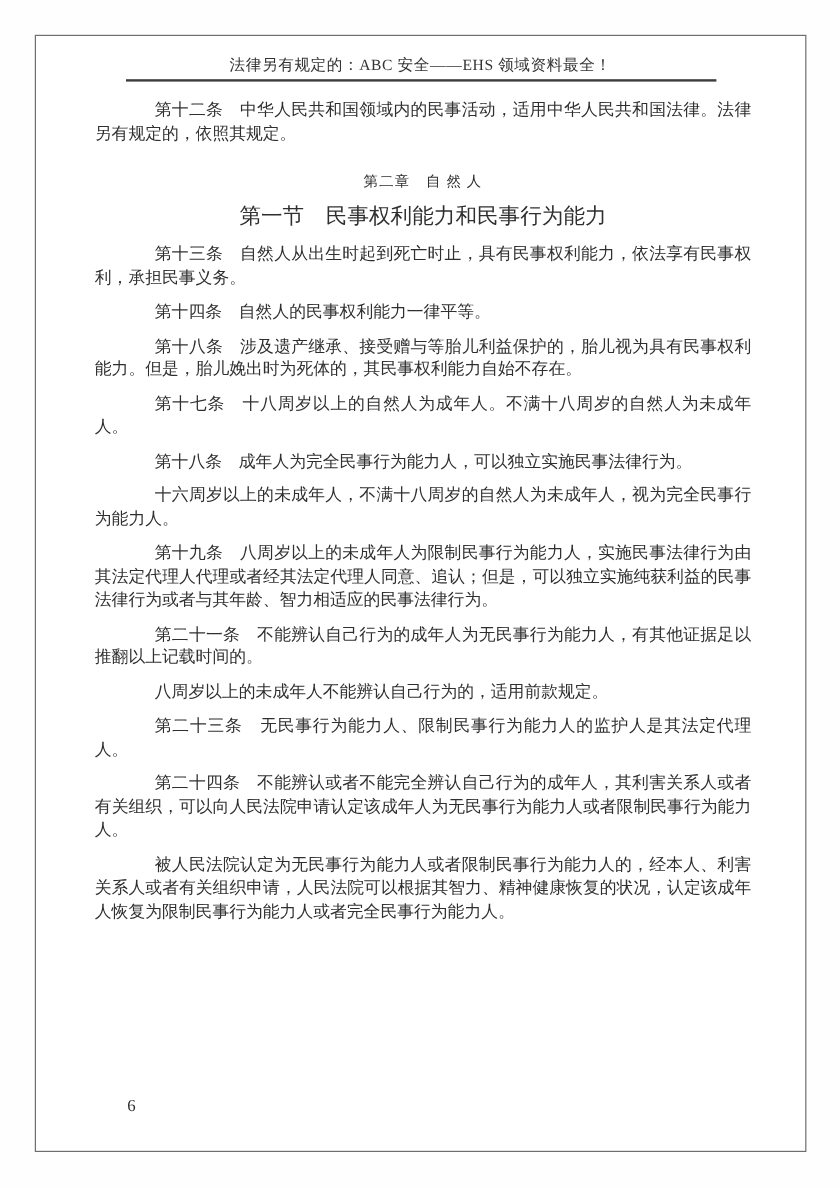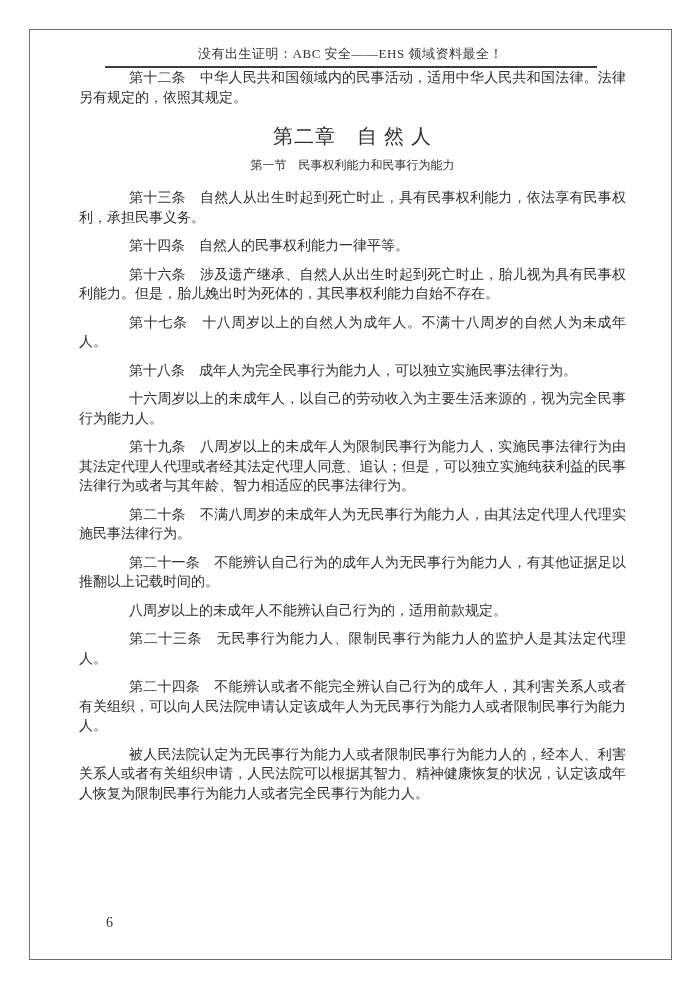--- a/index.html
+++ b/index.html
@@ -38,41 +38,42 @@
     color: #333333;
     letter-spacing: 0.5px;
   }
   .header-rule {
     width: 492px;
     margin: 4px auto 0 auto;
     border-bottom: 2px solid #3c3c3c;
     height: 0;
   }
   .content {
+    margin-top: 15px;
     padding: 0 45px 0 49px;
     font-size: 14px;
     line-height: 19.5px;
     text-align: justify;
     color: #2f2f2f;
   }
   .para {
     margin: 0 0 9px 0;
     text-indent: 50px;
   }
   .chapter {
-    font-size: 20px;
+    font-size: 12px;
     font-weight: normal;
     text-align: center;
     margin: 17px 0 7px 0;
     line-height: 24px;
     letter-spacing: 1px;
     text-indent: 0;
   }
   .section {
-    font-size: 12px;
+    font-size: 18px;
     font-weight: normal;
     text-align: center;
     margin: 0 0 13px 0;
     line-height: 20px;
     text-indent: 0;
   }
   .page-number {
     position: absolute;
     left: 76px;
     bottom: 28px;
@@ -80,36 +81,35 @@
     color: #2f2f2f;
   }
 </style>
 </head>
 <body>
 
 <div class="canvas">
   <div class="sheet">
 
     <div class="header">
-      <div class="header-text">没有出生证明：ABC 安全——EHS 领域资料最全！</div>
+      <div class="header-text">法律另有规定的：ABC 安全——EHS 领域资料最全！</div>
       <div class="header-rule"></div>
     </div>
 
     <div class="content">
       <p class="para">第十二条　中华人民共和国领域内的民事活动，适用中华人民共和国法律。法律另有规定的，依照其规定。</p>
       <h2 class="chapter">第二章　自 然 人</h2>
       <h3 class="section">第一节　民事权利能力和民事行为能力</h3>
       <p class="para">第十三条　自然人从出生时起到死亡时止，具有民事权利能力，依法享有民事权利，承担民事义务。</p>
       <p class="para">第十四条　自然人的民事权利能力一律平等。</p>
-      <p class="para">第十六条　涉及遗产继承、自然人从出生时起到死亡时止，胎儿视为具有民事权利能力。但是，胎儿娩出时为死体的，其民事权利能力自始不存在。</p>
+      <p class="para">第十八条　涉及遗产继承、接受赠与等胎儿利益保护的，胎儿视为具有民事权利能力。但是，胎儿娩出时为死体的，其民事权利能力自始不存在。</p>
       <p class="para">第十七条　十八周岁以上的自然人为成年人。不满十八周岁的自然人为未成年人。</p>
       <p class="para">第十八条　成年人为完全民事行为能力人，可以独立实施民事法律行为。</p>
-      <p class="para">十六周岁以上的未成年人，以自己的劳动收入为主要生活来源的，视为完全民事行为能力人。</p>
+      <p class="para">十六周岁以上的未成年人，不满十八周岁的自然人为未成年人，视为完全民事行为能力人。</p>
       <p class="para">第十九条　八周岁以上的未成年人为限制民事行为能力人，实施民事法律行为由其法定代理人代理或者经其法定代理人同意、追认；但是，可以独立实施纯获利益的民事法律行为或者与其年龄、智力相适应的民事法律行为。</p>
-      <p class="para">第二十条　不满八周岁的未成年人为无民事行为能力人，由其法定代理人代理实施民事法律行为。</p>
       <p class="para">第二十一条　不能辨认自己行为的成年人为无民事行为能力人，有其他证据足以推翻以上记载时间的。</p>
       <p class="para">八周岁以上的未成年人不能辨认自己行为的，适用前款规定。</p>
       <p class="para">第二十三条　无民事行为能力人、限制民事行为能力人的监护人是其法定代理人。</p>
       <p class="para">第二十四条　不能辨认或者不能完全辨认自己行为的成年人，其利害关系人或者有关组织，可以向人民法院申请认定该成年人为无民事行为能力人或者限制民事行为能力人。</p>
       <p class="para">被人民法院认定为无民事行为能力人或者限制民事行为能力人的，经本人、利害关系人或者有关组织申请，人民法院可以根据其智力、精神健康恢复的状况，认定该成年人恢复为限制民事行为能力人或者完全民事行为能力人。</p>
     </div>
 
     <div class="page-number">6</div>
 
   </div>

